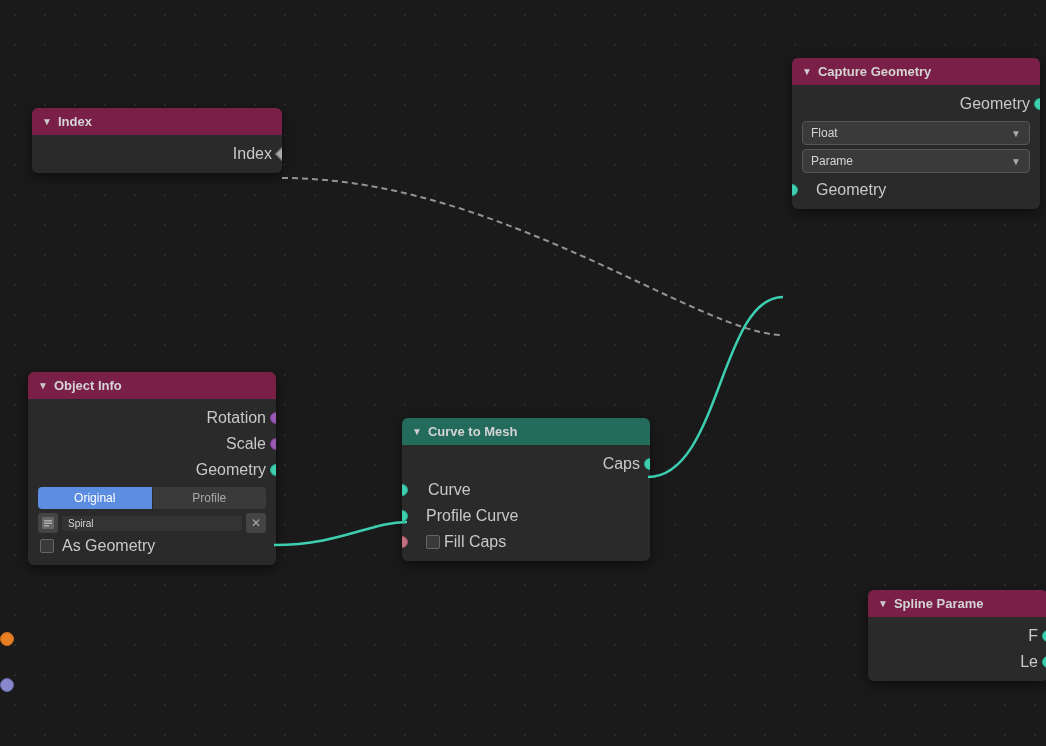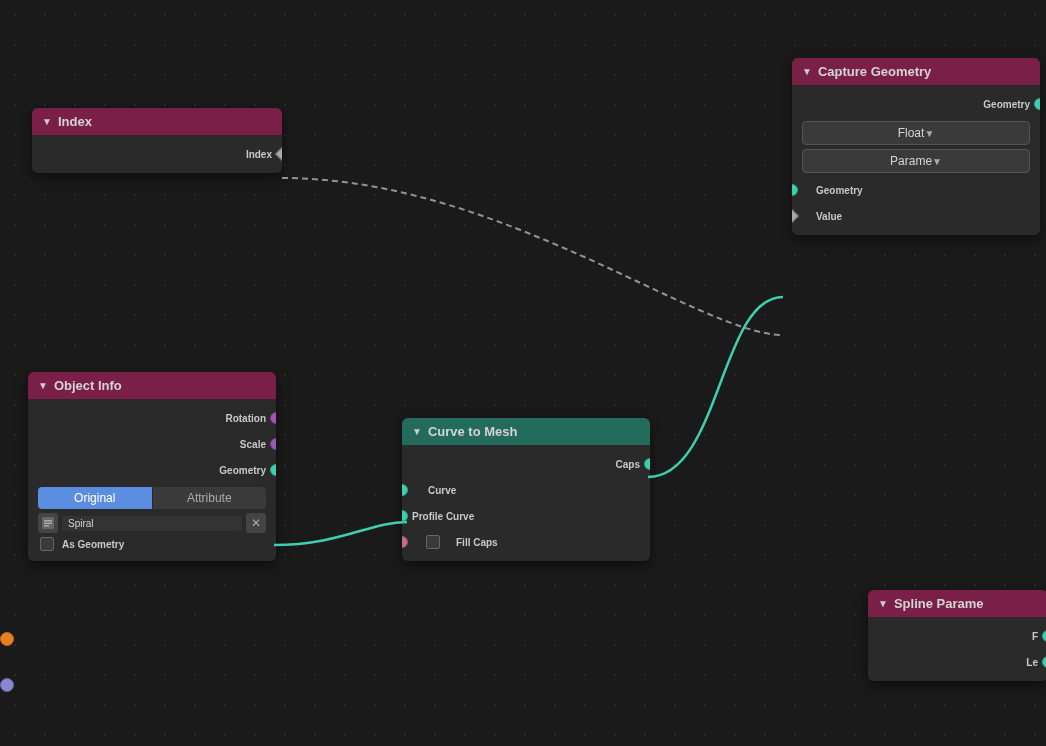--- a/index.html
+++ b/index.html
@@ -80,23 +80,22 @@
     }
     .socket.white-diamond {
       background: #aaa;
       border-radius: 0;
       transform: rotate(45deg);
       width: 10px;
       height: 10px;
     }
 
     .row-label {
-      font-size: 10px;
+      font-size: 16px;
       color: #c8c8c8;
-      font-weight: bold;
     }
 
     
     #node-index {
       left: 32px;
       top: 108px;
       width: 250px;
     }
     #node-index .node-header { background: #7a2048; }
 
@@ -136,21 +135,21 @@
     .node-dropdown {
       margin: 4px 10px;
       background: #3a3a3a;
       border: 1px solid #555;
       border-radius: 4px;
       padding: 4px 8px;
       color: #d4d4d4;
       font-size: 12px;
       display: flex;
       align-items: center;
-      justify-content: center;
+      justify-content: space-between;
       cursor: pointer;
     }
 
     .node-dropdown .arrow {
       font-size: 10px;
       color: #aaa;
     }
 
     
     .button-group {
@@ -296,21 +295,21 @@
       <div class="socket output" style="right:-6px; width:12px; height:12px; border-radius:50%; background:#9b59b6; border:1px solid #7d3c98;"></div>
     </div>
 
     <div class="node-row output">
       <span class="row-label">Geometry</span>
       <div class="socket output" style="right:-6px; width:12px; height:12px; border-radius:50%; background:#3dcfb0; border:1px solid #2aaa8e;"></div>
     </div>
 
     <div class="button-group">
       <div class="btn-toggle active">Original</div>
-      <div class="btn-toggle inactive">Attribute</div>
+      <div class="btn-toggle inactive">Profile</div>
     </div>
 
     <div class="file-row">
       <div class="file-icon">
         <svg width="14" height="14" viewBox="0 0 14 14">
             <rect x="1" y="1" width="12" height="12" rx="1" fill="#666"></rect>
             <rect x="3" y="4" width="8" height="1.5" fill="#aaa"></rect>
             <rect x="3" y="6.5" width="8" height="1.5" fill="#aaa"></rect>
             <rect x="3" y="9" width="5" height="1.5" fill="#aaa"></rect>
           </svg>
@@ -338,26 +337,26 @@
       <div class="socket output" style="right:-6px; width:12px; height:12px; border-radius:50%; background:#3dcfb0; border:1px solid #2aaa8e;"></div>
     </div>
 
     <div class="node-row input">
       <div class="socket input" style="left:-6px; width:12px; height:12px; border-radius:50%; background:#3dcfb0; border:1px solid #2aaa8e;"></div>
       <span class="row-label" style="margin-left:16px;">Curve</span>
     </div>
 
     <div class="node-row input">
       <div class="socket input" style="left:-6px; width:12px; height:12px; border-radius:50%; background:#3dcfb0; border:1px solid #2aaa8e;"></div>
-      <span class="row-label" style="">Profile Curve</span>
+      <span class="row-label" style="margin-left:14px;">Profile Curve</span>
     </div>
 
     <div class="node-row input">
       <div class="socket input" style="left:-6px; width:12px; height:12px; border-radius:50%; background:#c07080; border:1px solid #a05060;"></div>
-      <div style="display:flex; align-items:center; gap:16px; margin-left:14px;">
+      <div style="display:flex; align-items:center; gap:4px; margin-left:14px;">
         <div class="checkbox-box"></div>
         <span class="row-label">Fill Caps</span>
       </div>
     </div>
   </div>
 </div>
 
 <div class="node" id="node-capture-attr">
   <div class="node-header">
     <span class="collapse-icon">▼</span>
@@ -379,24 +378,20 @@
     <div class="node-dropdown">
       <span>Parame</span>
       <span class="arrow">▼</span>
     </div>
 
     <div class="node-row input">
       <div class="socket input" style="left:-6px; width:12px; height:12px; border-radius:50%; background:#3dcfb0; border:1px solid #2aaa8e;"></div>
       <span class="row-label" style="margin-left:14px;">Geometry</span>
     </div>
 
-    <div class="node-row input">
-      <div style="position:absolute; left:-5px; width:10px; height:10px; border-radius:0; transform:rotate(45deg); background:#aaa; border:1px solid #666; z-index:10;"></div>
-      <span class="row-label" style="margin-left:14px;">Value</span>
-    </div>
   </div>
 </div>
 
 <div class="node" id="node-spline-param" style="left:868px; top:590px; width:180px;">
   <div class="node-header">
     <span class="collapse-icon">▼</span>
     <span>Spline Parame</span>
   </div>
   <div class="node-body">
     <div class="node-row output">

